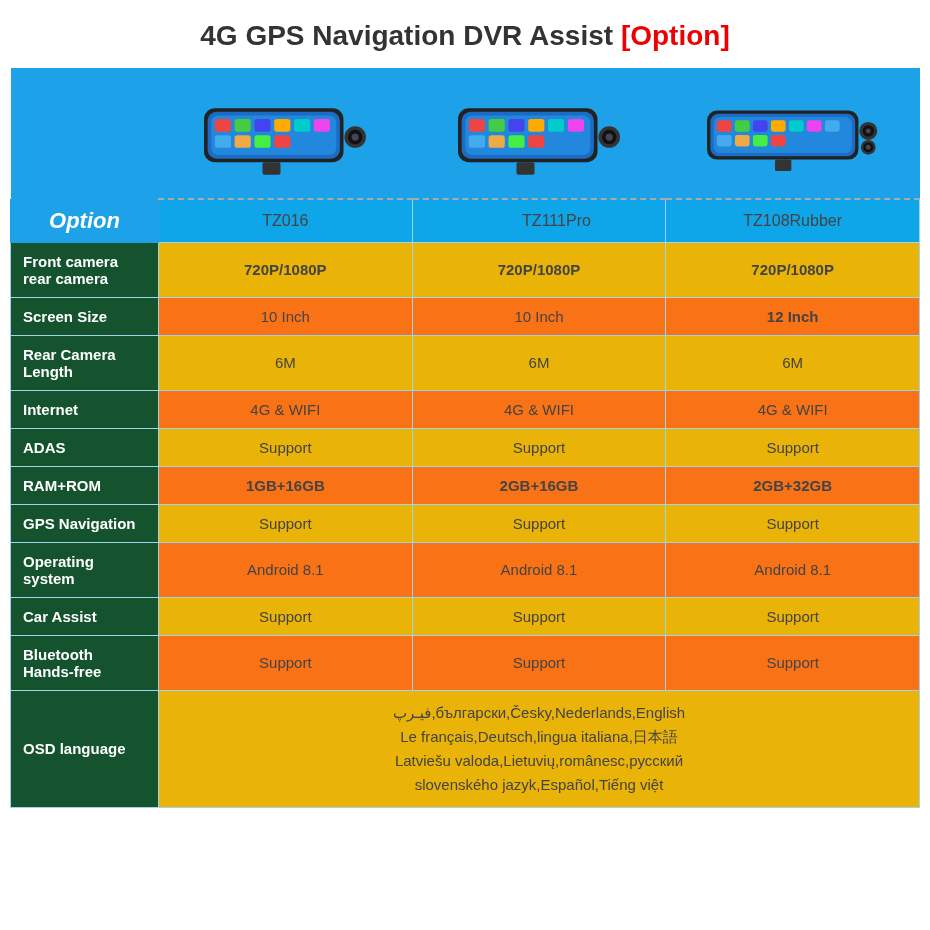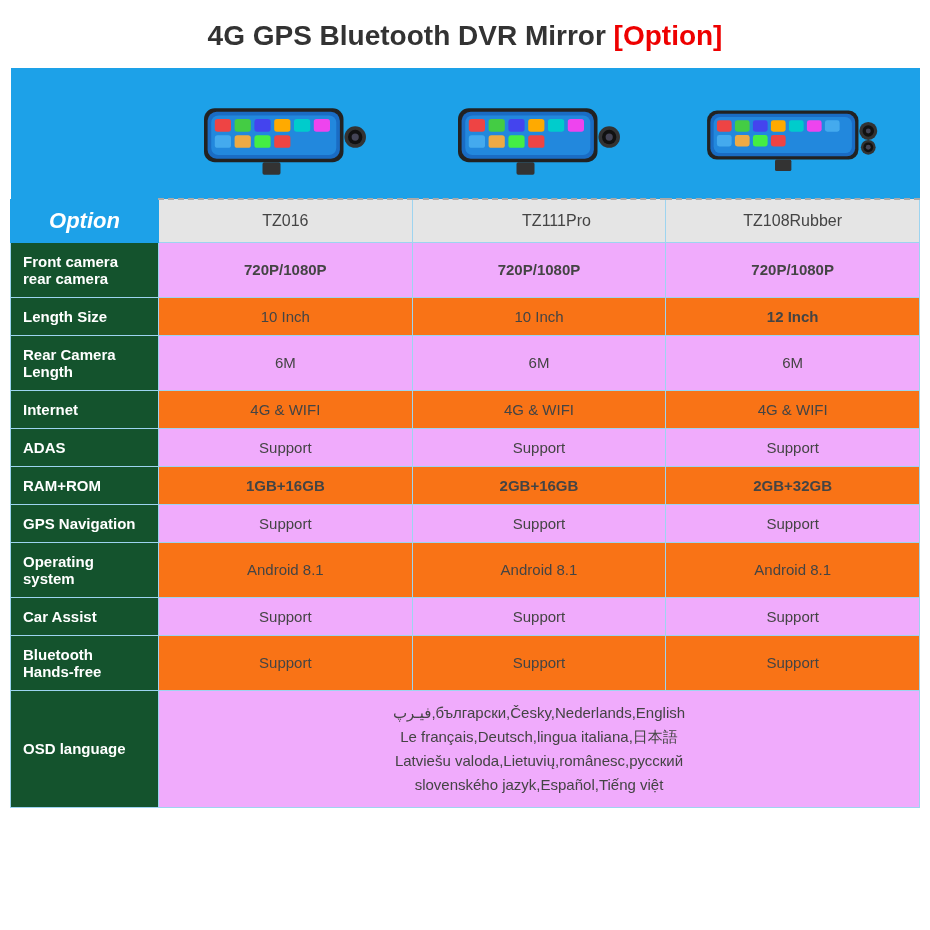--- a/index.html
+++ b/index.html
@@ -57,21 +57,21 @@
       vertical-align: middle;
     }
     .option-label-italic {
       font-style: italic;
       font-weight: bold;
       font-size: 22px;
       color: #fff;
     }
     
     .product-name-row td {
-      background: #e5e5e5;
+      background: #0ea5e9;
       text-align: center;
       font-size: 16px;
       font-weight: normal;
       color: #444;
       padding: 8px 6px;
       border: 1px solid #9dd4f0;
     }
     .product-name-row td.label-cell {
       background: #1da1e8;
       border: 1px solid #1da1e8;
@@ -84,41 +84,41 @@
       vertical-align: middle;
     }
     .data-row td.row-label {
       background: #14532d;
       color: #fff;
       font-weight: bold;
       font-size: 15px;
       width: 148px;
     }
     .data-row td.value-cell {
-      background: #f0abfc;
+      background: #eab308;
       text-align: center;
       color: #444;
     }
     .data-row.alt td.value-cell {
       background: #f97316;
     }
     .red { color: #e00; font-weight: bold; }
     .osd-cell {
       text-align: center;
       font-size: 13px;
       color: #444;
       line-height: 1.6;
     }
   </style>
 </head>
 <body>
 
 <div class="page-wrapper">
   <div class="page-title">
-    <span>4G GPS Bluetooth DVR Mirror </span><span class="option-bracket">[Option]</span>
+    <span>4G GPS Navigation DVR Assist </span><span class="option-bracket">[Option]</span>
   </div>
 
   <table class="comparison-table">
 
     <tbody>
         <tr class="img-row">
       <td class="label-cell" style="width:148px;"></td>
       <td>
         <div class="product-img-container">
 
@@ -212,21 +212,21 @@
     </tr>
 
     <tr class="data-row">
       <td class="row-label">Front camera rear camera</td>
       <td class="value-cell red">720P/1080P</td>
       <td class="value-cell red">720P/1080P</td>
       <td class="value-cell red">720P/1080P</td>
     </tr>
 
     <tr class="data-row alt">
-      <td class="row-label">Length Size</td>
+      <td class="row-label">Screen Size</td>
       <td class="value-cell">10 Inch</td>
       <td class="value-cell">10 Inch</td>
       <td class="value-cell red">12 Inch</td>
     </tr>
 
     <tr class="data-row">
       <td class="row-label">Rear Camera Length</td>
       <td class="value-cell">6M</td>
       <td class="value-cell">6M</td>
       <td class="value-cell">6M</td>

